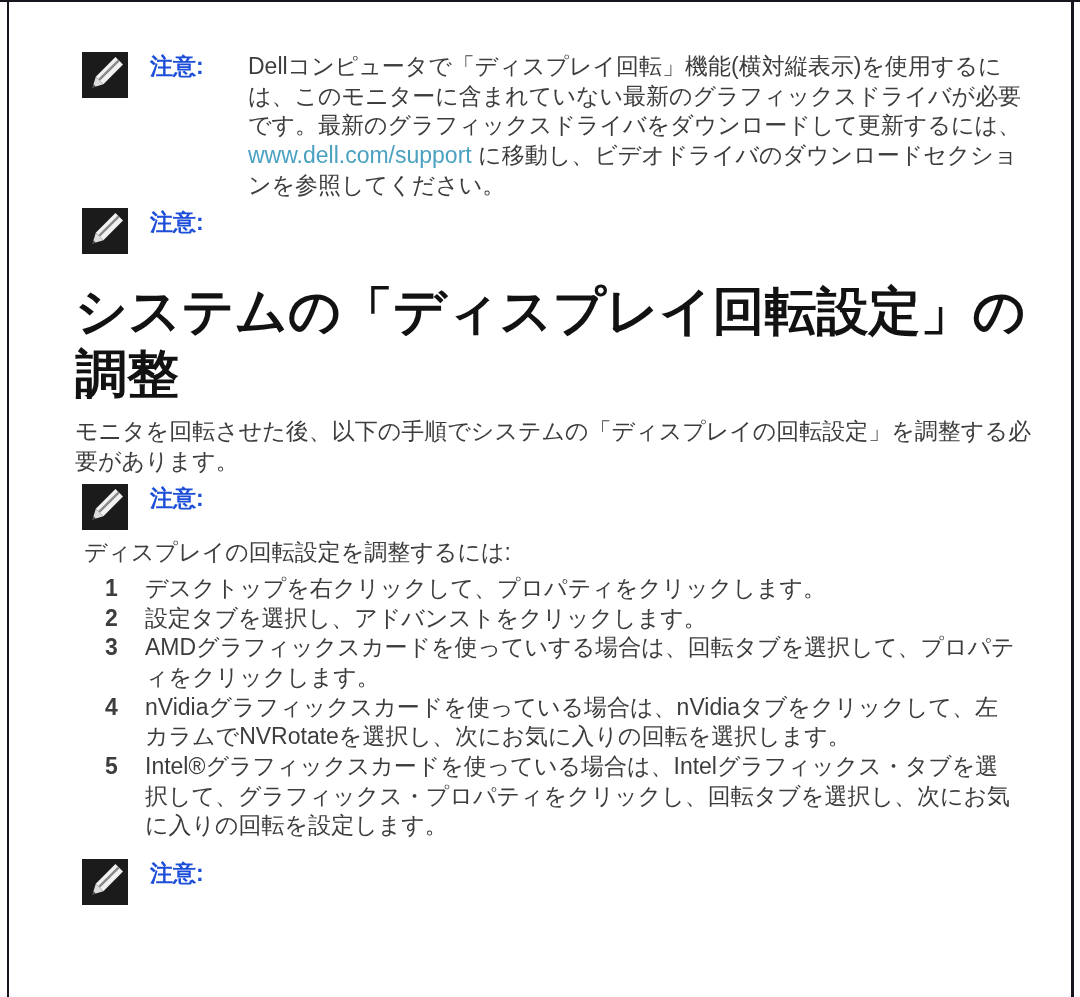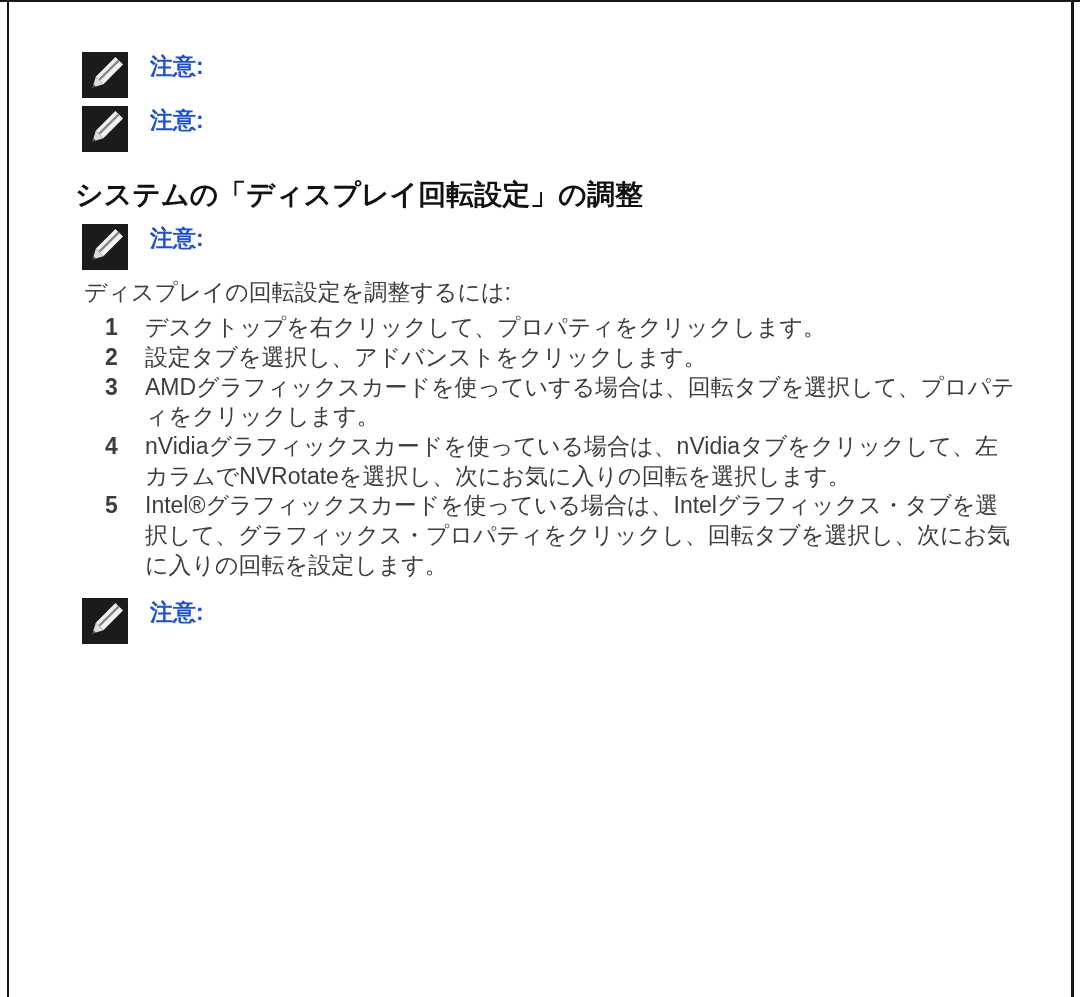--- a/index.html
+++ b/index.html
@@ -35,21 +35,21 @@
     line-height:1.29;
     max-width:792px;
   }
   a.support-link {
     color:#4ba1c0;
     text-decoration:none;
     cursor:pointer;
   }
 
   .page-heading {
-    font-size:28px;
+    font-size:52px;
     font-weight:bold;
     color:#121212;
     margin:26px 0 12px -7px;
     line-height:1.2;
   }
   .intro {
     font-size:23px;
     line-height:1.29;
     margin:0 0 8px -7px;
     max-width:980px;
@@ -85,39 +85,41 @@
         <rect width="24" height="24" fill="#1b1b1b"></rect>
         <g transform="rotate(45 12 12)">
           <rect x="9.2" y="1.5" width="5.6" height="14.5" fill="#f2f2f2"></rect>
           <rect x="11.0" y="1.5" width="1.3" height="14.5" fill="#8a8a8a"></rect>
           <path d="M9.2 16 L14.8 16 L12 21.2 Z" fill="#dcdcdc"></path>
           <path d="M11.2 19.6 L12.8 19.6 L12 21.2 Z" fill="#4a4a4a"></path>
         </g>
       </svg>
     </span>
     <span class="note-label">注意:</span>
+    <span class="note-text"><span>Dellコンピュータで「ディスプレイ回転」機能(横対縦表示)を使用するには、このモニターに含まれていない最新のグラフィックスドライバが必要です。最新のグラフィックスドライバをダウンロードして更新するには、</span><a class="support-link">www.dell.com/support</a><span> に移動し、ビデオドライバのダウンロードセクションを参照してください。</span></span>
   </div>
 
   <div class="note">
     <span class="note-icon">
       <svg viewBox="0 0 24 24" width="46" height="46" aria-hidden="true">
         <rect width="24" height="24" fill="#1b1b1b"></rect>
         <g transform="rotate(45 12 12)">
           <rect x="9.2" y="1.5" width="5.6" height="14.5" fill="#f2f2f2"></rect>
           <rect x="11.0" y="1.5" width="1.3" height="14.5" fill="#8a8a8a"></rect>
           <path d="M9.2 16 L14.8 16 L12 21.2 Z" fill="#dcdcdc"></path>
           <path d="M11.2 19.6 L12.8 19.6 L12 21.2 Z" fill="#4a4a4a"></path>
         </g>
       </svg>
     </span>
     <span class="note-label">注意:</span>
   </div>
 
   <h1 class="page-heading">システムの「ディスプレイ回転設定」の調整</h1>
 
+  <p class="intro">モニタを回転させた後、以下の手順でシステムの「ディスプレイの回転設定」を調整する必要があります。</p>
 
   <div class="note">
     <span class="note-icon">
       <svg viewBox="0 0 24 24" width="46" height="46" aria-hidden="true">
         <rect width="24" height="24" fill="#1b1b1b"></rect>
         <g transform="rotate(45 12 12)">
           <rect x="9.2" y="1.5" width="5.6" height="14.5" fill="#f2f2f2"></rect>
           <rect x="11.0" y="1.5" width="1.3" height="14.5" fill="#8a8a8a"></rect>
           <path d="M9.2 16 L14.8 16 L12 21.2 Z" fill="#dcdcdc"></path>
           <path d="M11.2 19.6 L12.8 19.6 L12 21.2 Z" fill="#4a4a4a"></path>

